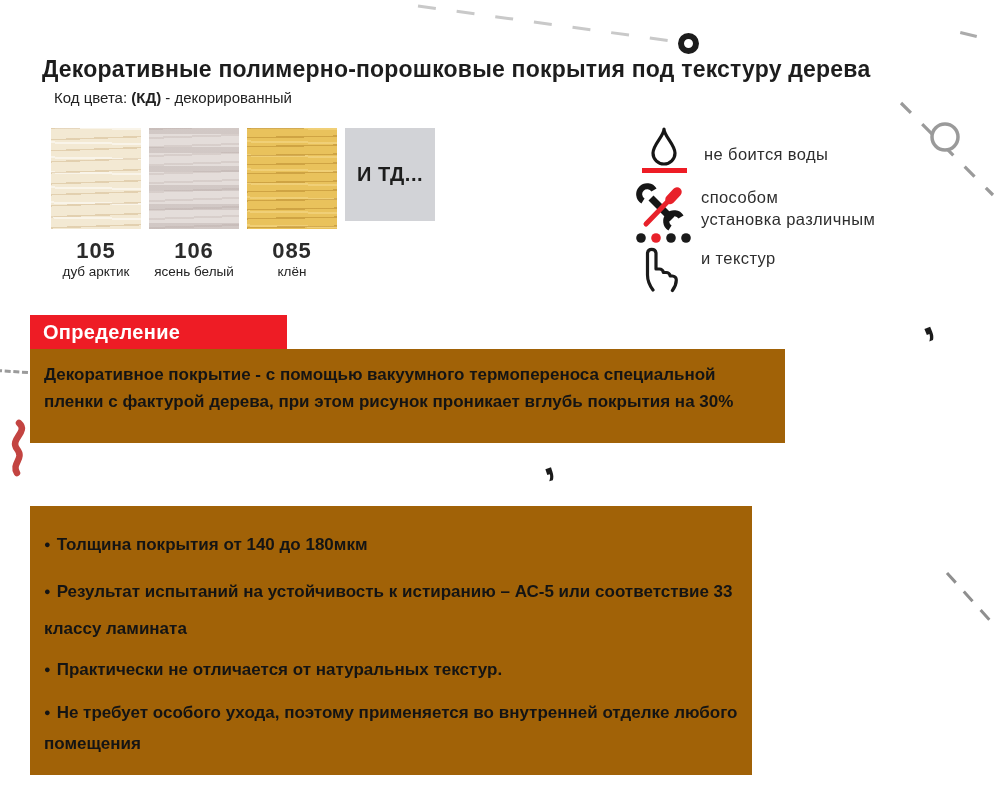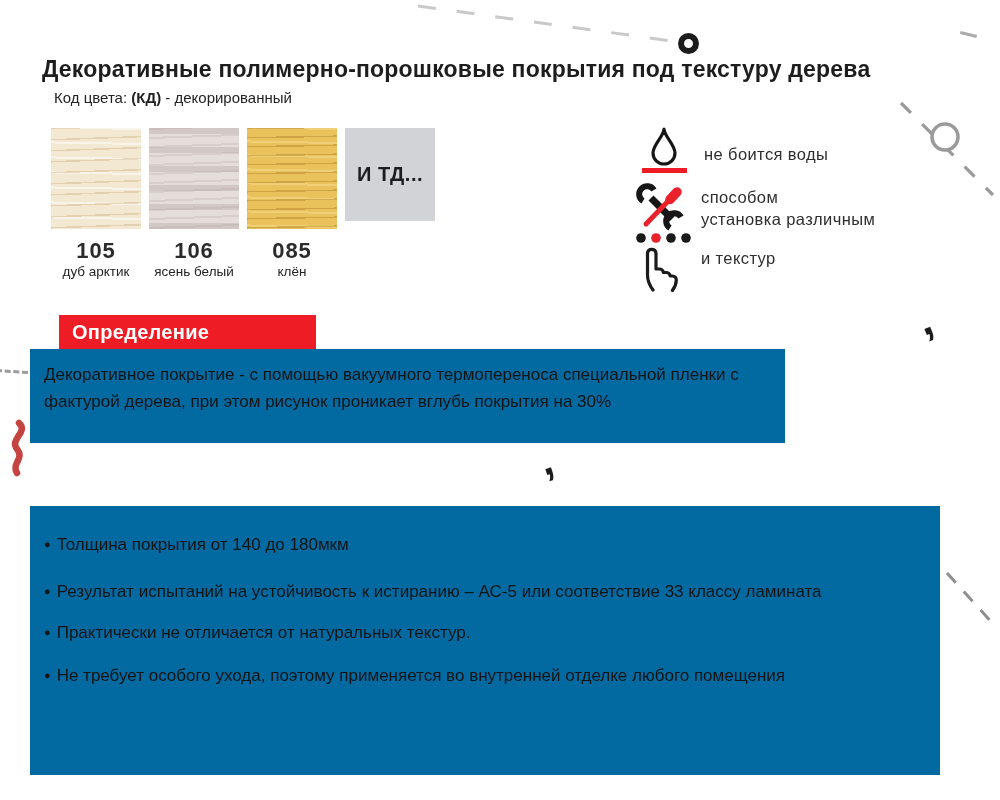--- a/index.html
+++ b/index.html
@@ -39,24 +39,24 @@
   .swatch-code { margin-top:9px; text-align:center; font-size:22px; font-weight:bold; color:#2b2b2b; letter-spacing:1px; }
   .swatch-name { text-align:center; font-size:13.5px; color:#242424; white-space:nowrap; }
 
   
   .feat-label { position:absolute; font-size:16.5px; color:#2e2e2e; letter-spacing:0.4px; line-height:22px; }
   .feat-label span { display:block; }
 
   
   .red-header { position:absolute; left:30px; width:257px; height:34px; background:#ee1c25;
     color:#ffffff; font-size:20px; font-weight:bold; line-height:34px; padding-left:13px; letter-spacing:0.3px; }
-  .gray-box { position:absolute; left:30px; background:#0369a1; color:#141414; font-weight:normal; }
+  .gray-box { position:absolute; left:30px; background:#a16207; color:#141414; font-weight:bold; }
   .def-box { top:349px; width:755px; height:94px; padding:12px 14px; font-size:17px; line-height:27px; }
   .def-box .def-text { max-width:700px; display:block; }
-  .props-box { top:506px; width:910px; height:269px; padding:24px 14px 0 14px; font-size:17px; }
+  .props-box { top:506px; width:722px; height:269px; padding:24px 14px 0 14px; font-size:17px; }
   .bullet { line-height:29px; }
   .bullet .dot { font-size:11px; vertical-align:2px; margin-right:6px; }
   .b2 { margin-top:14px; line-height:37px; max-width:872px; }
   .b3 { margin-top:8px; }
   .b4 { margin-top:13px; line-height:31px; max-width:770px; }
 
   
   .deco { position:absolute; }
   .donut { left:678px; top:33px; width:21px; height:21px; border:6.5px solid #1c1c1c; border-radius:50%; background:#fff; }
   .comma { font-weight:bold; color:#1b1b1b; line-height:1; }
@@ -143,21 +143,21 @@
     <circle cx="37" cy="8" r="4.8" fill="#1a1a1a"></circle>
     <circle cx="52" cy="8" r="4.8" fill="#1a1a1a"></circle>
     <g transform="translate(11 14)">
       <path d="M8 46 C5 42 2.5 37 2.5 31 L2.5 9 A4.3 4.3 0 0 1 11 9 L11 25 L14.2 25 A4 4 0 0 1 18.4 28.5 L21 28.5 A4 4 0 0 1 25.2 32 L27.4 32 A3.9 3.9 0 0 1 31.3 36 C31.3 40.5 29.6 43.5 27.4 46.5" fill="none" stroke="#1a1a1a" stroke-width="3.2" stroke-linecap="round" stroke-linejoin="round"></path>
     </g>
   </svg>
   <div class="feat-label" style="left:701px; top:247px;">
     <span>и текстур</span>
   </div>
 
-  <div class="red-header" style="top:315px;margin-left:29px;">Определение</div>
+  <div class="red-header" style="top:315px;">Определение</div>
   <div class="gray-box def-box">
     <span class="def-text">Декоративное покрытие - с помощью вакуумного термопереноса специальной пленки с фактурой дерева, при этом рисунок проникает вглубь покрытия на 30%</span>
   </div>
 
   <div class="gray-box props-box">
     <div class="bullet b1"><span class="dot">●</span><span>Толщина покрытия от 140 до 180мкм</span></div>
     <div class="bullet b2"><span class="dot">●</span><span>Результат испытаний на устойчивость к истиранию – АС-5 или соответствие 33 классу ламината</span></div>
     <div class="bullet b3"><span class="dot">●</span><span>Практически не отличается от натуральных текстур.</span></div>
     <div class="bullet b4"><span class="dot">●</span><span>Не требует особого ухода, поэтому применяется во внутренней отделке любого помещения</span></div>
   </div>

